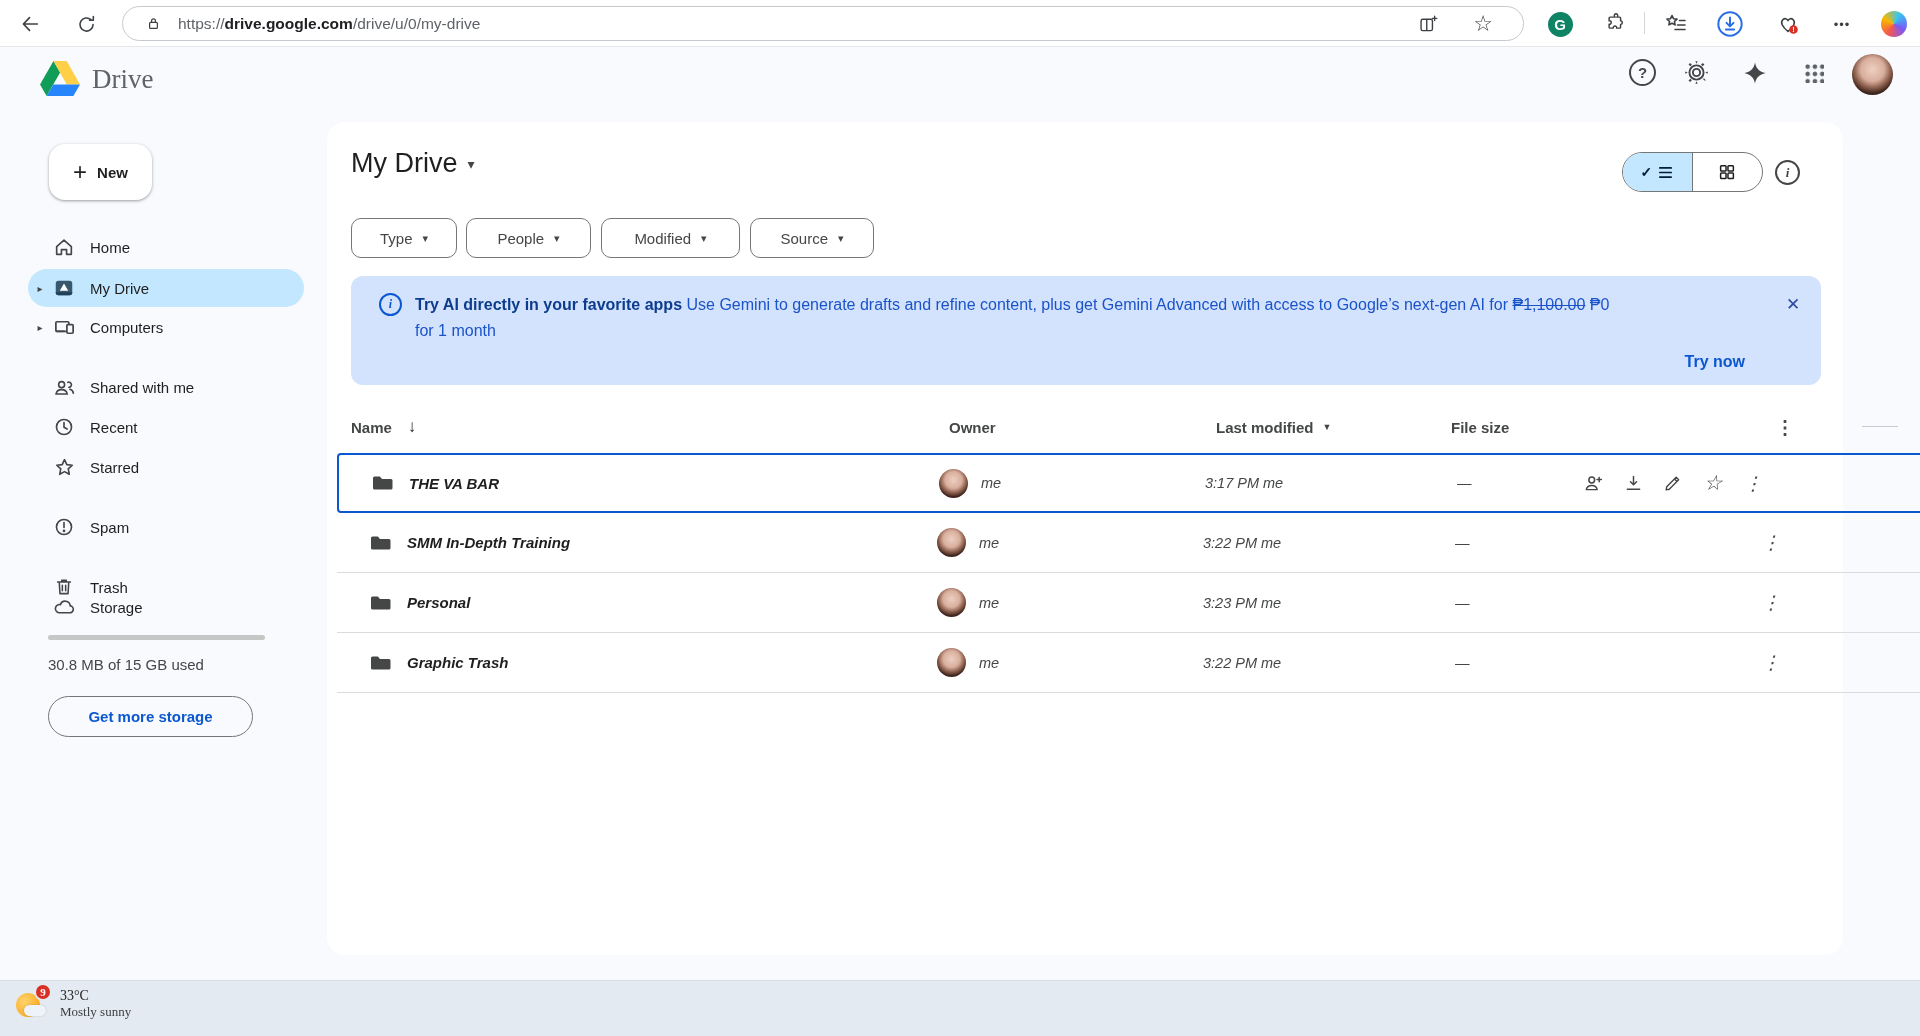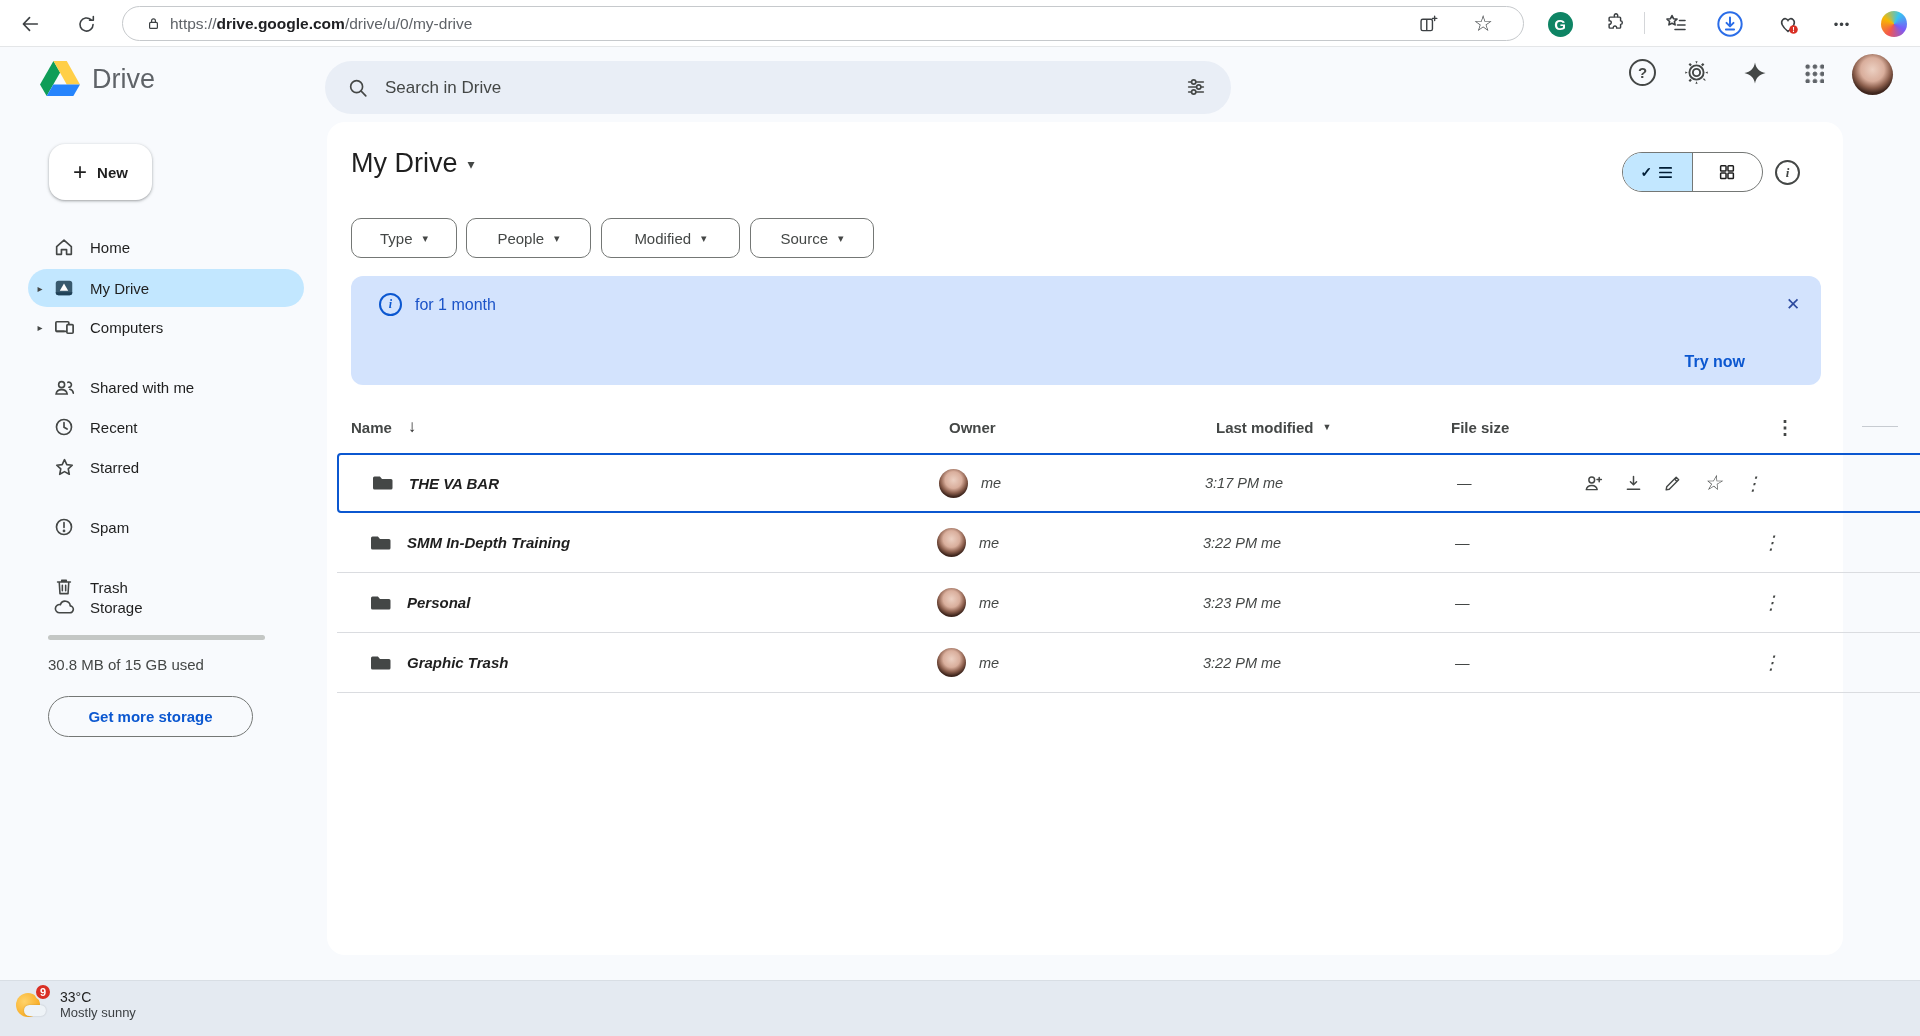--- a/index.html
+++ b/index.html
@@ -1,19 +1,19 @@
 <!DOCTYPE html>
 <html><head>
 <meta charset="utf-8">
 <style>
   * { margin:0; padding:0; box-sizing:border-box; }
   html,body { width:1920px; height:1036px; overflow:hidden; }
   body { font-family:"Liberation Sans", sans-serif; background:#f8fafd; position:relative; color:#1f1f1f; }
   .abs { position:absolute; }
-  .flex { display:flex; align-items:center; }
+  .flex { display:flex; align-items:center;font-family:Liberation Serif, serif; }
   svg { display:block; }
 
   
   .btoolbar { position:absolute; left:0; top:0; width:1920px; height:47px; background:#ffffff; border-bottom:1px solid #e4e6e8; }
   .tb-btn { position:absolute; top:8px; width:32px; height:32px; border-radius:6px; display:flex; align-items:center; justify-content:center; }
   .addr { position:absolute; left:122px; top:6px; width:1402px; height:35px; background:#fff; border:1px solid #c6c9cc; border-radius:18px; display:flex; align-items:center; }
   .url { font-size:15.5px; white-space:nowrap; }
   .url .dim { color:#5f6368; }
   .url .host { color:#202124; font-weight:bold; }
 
@@ -85,21 +85,21 @@
       </svg>
   </div>
 
   <div class="addr">
     <span style="margin-left:22px;">
       <svg width="17" height="17" viewBox="0 0 24 24">
           <rect x="6.5" y="10.5" width="11" height="8.5" rx="1.5" stroke="#3c4043" stroke-width="1.7" fill="none"></rect>
           <path d="M9.3 10.5V8.2a2.7 2.7 0 0 1 5.4 0v2.3" stroke="#3c4043" stroke-width="1.7" fill="none"></path>
         </svg>
     </span>
-    <span class="url" style="margin-left:8px;"><span class="dim">https://</span><span class="host">drive.google.com</span><span class="dim">/drive/u/0/my-drive</span></span>
+    <span class="url" style="margin-left:16px;"><span class="dim">https://</span><span class="host">drive.google.com</span><span class="dim">/drive/u/0/my-drive</span></span>
     <span class="abs" style="right:84px;top:7px;">
       <svg width="21" height="21" viewBox="0 0 24 24" fill="none" stroke="#3c4043" stroke-width="1.6">
           <rect x="3.5" y="6" width="13" height="13" rx="2"></rect>
           <path d="M10 6v13"></path>
           <path d="M19 2.5v5M16.5 5h5" stroke-linecap="round"></path>
         </svg>
     </span>
     <span class="abs" style="right:30px;top:4px;font-size:22px;color:#3c4043;">☆</span>
   </div>
 
@@ -144,37 +144,20 @@
     <svg width="40" height="36" viewBox="0 0 87 78">
       <path d="M29.3 0 0 50.8l14.5 25L43.8 25Z" fill="#0f9d58"></path>
         <path d="M29.3 0h28.9L87 50.8H58.1Z" fill="#ffcf48"></path>
         <path d="M14.5 75.8h58L87 50.8H29Z" fill="#2684fc"></path>
         <path d="M29.3 0 43.8 25 29 50.8 14.5 25Z" fill="#00832d" opacity="0"></path>
         <path d="M58.1 50.8H29L14.5 75.8Z" fill="#ea4335" opacity="0"></path>
     </svg>
     <span class="logo-text">Drive</span>
   </div>
 
-  <div class="dsearch">
-    <span style="margin-left:22px;">
-      <svg width="22" height="22" viewBox="0 0 24 24" fill="none" stroke="#444746" stroke-width="1.8" stroke-linecap="round">
-          <circle cx="10.5" cy="10.5" r="6.5"></circle>
-          <path d="m15.5 15.5 5 5"></path>
-        </svg>
-    </span>
-    <input style="margin-left: 16px;" placeholder="Search in Drive">
-    <span class="abs" style="right:24px;top:15px;">
-      <svg width="22" height="22" viewBox="0 0 24 24" fill="none" stroke="#444746" stroke-width="1.8" stroke-linecap="round">
-          <path d="M4 6.5h16M4 12h16M4 17.5h16"></path>
-          <circle cx="9.5" cy="6.5" r="2.3" fill="#e9eef6"></circle>
-          <circle cx="15" cy="12" r="2.3" fill="#e9eef6"></circle>
-          <circle cx="9.5" cy="17.5" r="2.3" fill="#e9eef6"></circle>
-        </svg>
-    </span>
-  </div>
 
   <div class="abs circle-ic" style="left:1629px;top:12px;width:27px;height:27px;font-size:15px;">
       <span>?</span>
     </div>
   <div class="abs" style="left:1683px;top:12px;">
     <svg width="27" height="27" viewBox="0 0 24 24" fill="none" stroke="#444746" stroke-width="1.7">
         <circle cx="12" cy="12" r="3.2"></circle>
         <path d="M12 4.2 13 2h-2l1 2.2Zm0 15.6L11 22h2l-1-2.2Zm7.8-7.8L22 13v-2l-2.2 1ZM4.2 12 2 11v2l2.2-1Zm13.3-5.5L19 4.9l-1.4-1.4-1.6 1.5Zm-11 11L4.9 19l1.4 1.4 1.6-1.5Zm11 0 1.5 1.6L20.4 19l-1.5-1.6Zm-11-11L4.9 4.9l1.4-1.4 1.6 1.5Z" fill="#444746" stroke="none"></path>
         <circle cx="12" cy="12" r="6.3"></circle>
       </svg>
@@ -336,20 +319,26 @@
   <div class="chip" style="left:423px;width:124px;">
       <span>Source</span>
       <span class="caret">▾</span>
     </div>
 
   <div class="banner">
     <div class="abs circle-ic" style="left:28px;top:17px;width:23px;height:23px;border-color:#0b57d0;color:#0b57d0;font-size:12px;font-style:italic;font-family:'Liberation Serif',serif;">
         <span>i</span>
       </div>
     <div class="banner-text">
+      <div>
+        <b>Try AI directly in your favorite apps</b>
+        <span>Use Gemini to generate drafts and refine content, plus get Gemini Advanced with access to Google’s next-gen AI for</span>
+        <span class="strike">₱1,100.00</span>
+        <span>₱0</span>
+      </div>
       <div>for 1 month</div>
     </div>
     <div class="banner-close">
         <span>✕</span>
       </div>
     <div class="trynow"><span>Try now</span></div>
   </div>
 
   <div class="thead">
     <span class="cell" style="left:0;gap:16px;">

